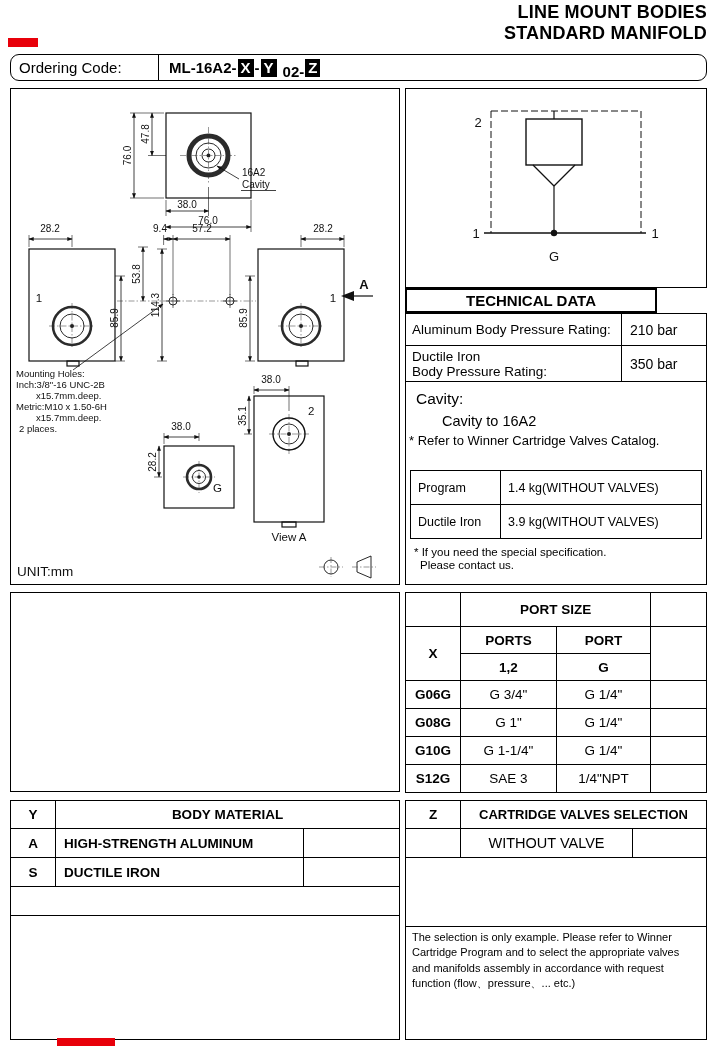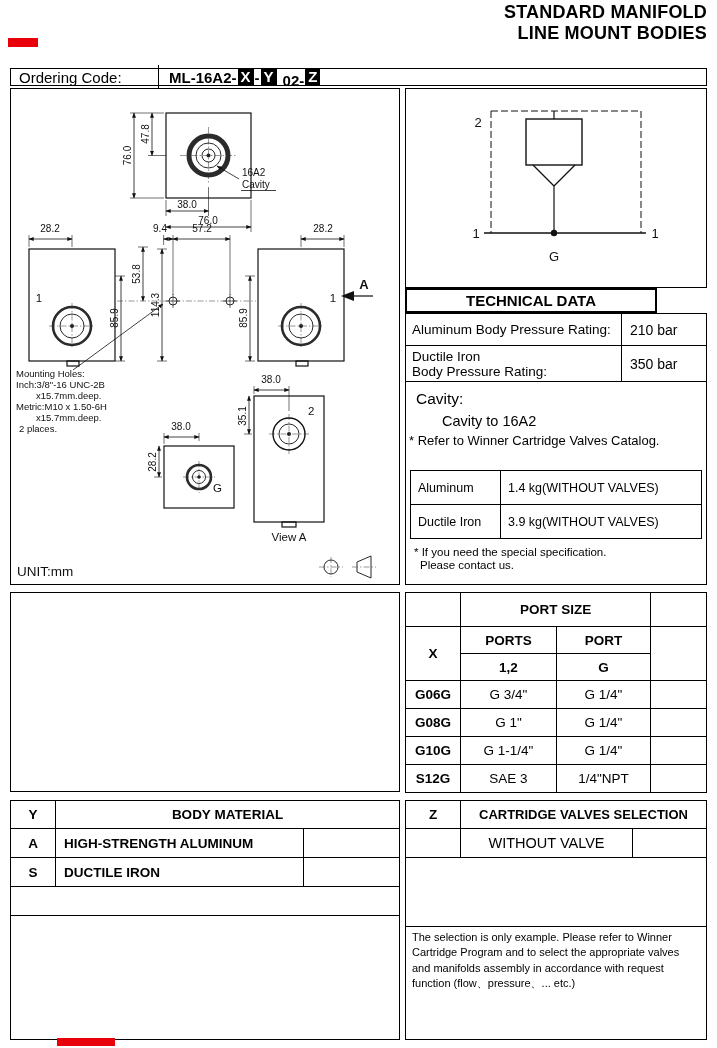--- a/index.html
+++ b/index.html
@@ -9,21 +9,21 @@
     font-family:"Liberation Sans", sans-serif; color:#000;
   }
   .abs { position:absolute; }
   .box { border:1px solid #000; background:#fff; }
 
   
   #page-title { right:10px; top:2px; text-align:right; font-weight:bold; font-size:18px; line-height:1.15; letter-spacing:.2px; }
   .red-mark { background:#e8000a; }
 
   
-  #ordering-bar { left:10px; top:68px; width:697px; height:18px; display:flex; align-items:center; }
+  #ordering-bar { left:10px; top:54px; width:697px; height:27px; display:flex; align-items:center;border-radius:9px; }
   #ordering-label { font-size:15px; padding-left:8px; width:147px; }
   #ordering-divider { width:1px; height:25px; background:#000; }
   .code { display:inline-flex; align-items:center; font-weight:bold; font-size:15px; margin-left:10px; }
   .codebox { background:#000; color:#fff; padding:0 3px; margin:0 1px; line-height:18px; }
   .codemid { margin-left:5px;margin-top:7px; }
 
   
   #drawing-panel { left:10px; top:88px; width:390px; height:497px; }
   #schematic-panel { left:405px; top:88px; width:302px; height:200px; }
 
@@ -70,22 +70,22 @@
   #body-table td.mat { text-align:left; padding-left:8px; font-weight:bold; font-size:13.5px; }
 
   #cart-table { position:absolute; left:405px; top:800px; width:302px; height:240px; }
   #cart-table td.small { font-size:10px; text-align:left; padding-left:4px; }
   #cart-table td.note { font-size:11px; text-align:left; vertical-align:top; padding:3px 6px; line-height:1.4; }
 </style>
 </head>
 <body>
 
 <div class="abs" id="page-title">
+  <div>LINE MOUNT BODIES</div>
   <div>STANDARD MANIFOLD</div>
-  <div>LINE MOUNT BODIES</div>
 </div>
 <div class="abs red-mark" style="left:8px;top:38px;width:30px;height:9px;"></div>
 
 <div class="abs box" id="ordering-bar">
   <span id="ordering-label">Ordering Code:</span>
   <span id="ordering-divider"></span>
   <span class="code">
     <span>ML-16A2-</span>
       <span class="codebox">X</span>
       <span>-</span>
@@ -293,21 +293,21 @@
   <div id="cavity-label">Cavity:</div>
   <div id="cavity-value">Cavity to 16A2</div>
   <div id="cavity-note">* Refer to Winner Cartridge Valves Catalog.</div>
   <table class="grid" id="weight-table">
     <colgroup>
         <col style="width:90px">
         <col>
       </colgroup>
     <tbody>
         <tr style="height:34px">
-      <td>Aluminum</td>
+      <td>Program</td>
       <td>1.4 kg(WITHOUT VALVES)</td>
     </tr>
     <tr style="height:34px">
       <td>Ductile Iron</td>
       <td>3.9 kg(WITHOUT VALVES)</td>
     </tr>
   </tbody>
     </table>
   <div id="tech-foot1">* If you need the special specification.</div>
   <div id="tech-foot2">Please contact us.</div>

